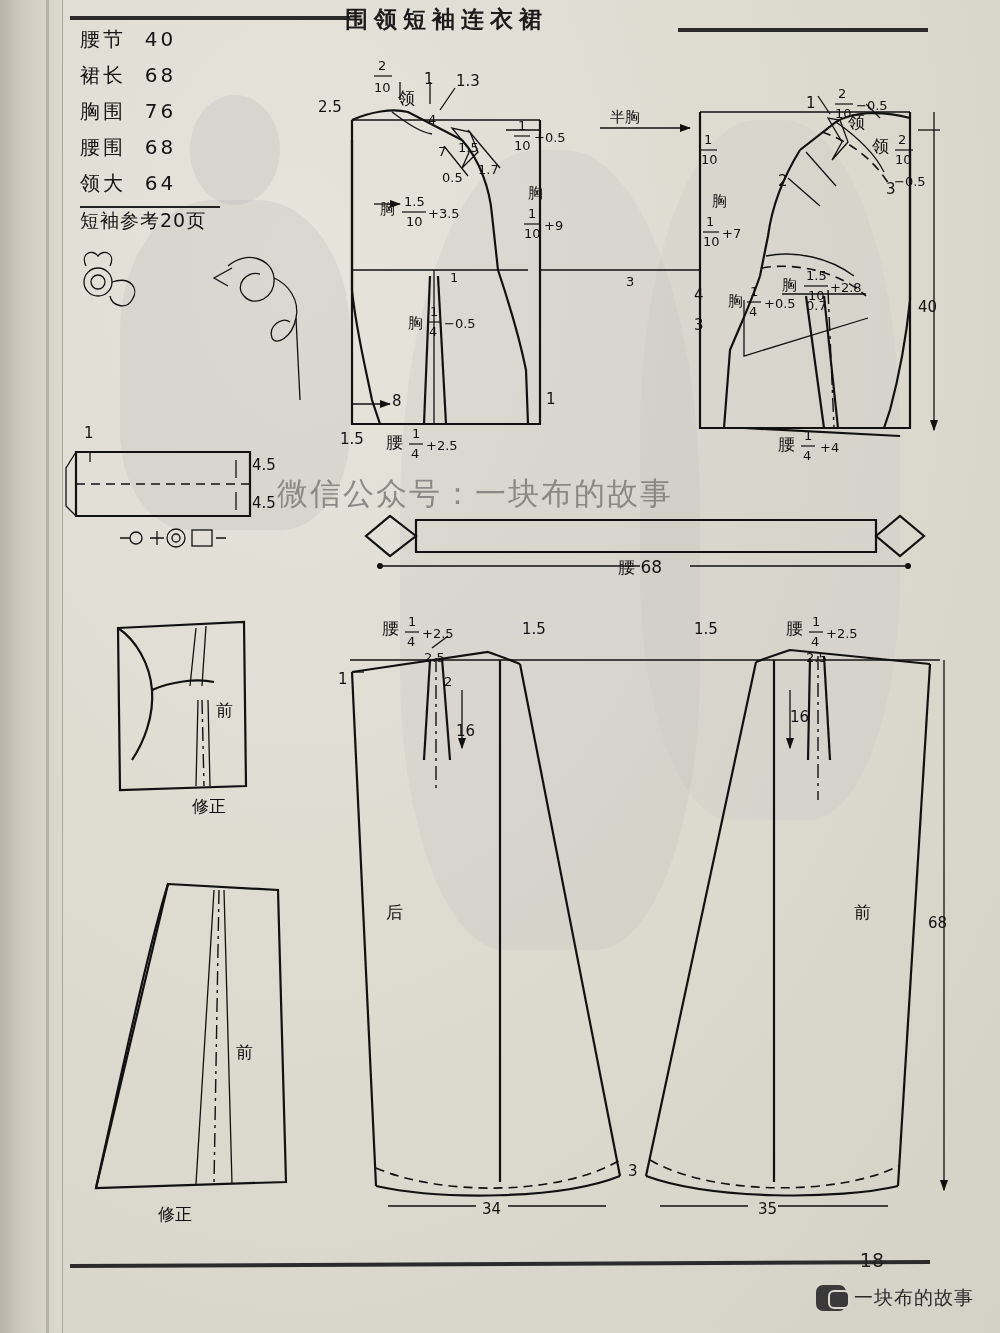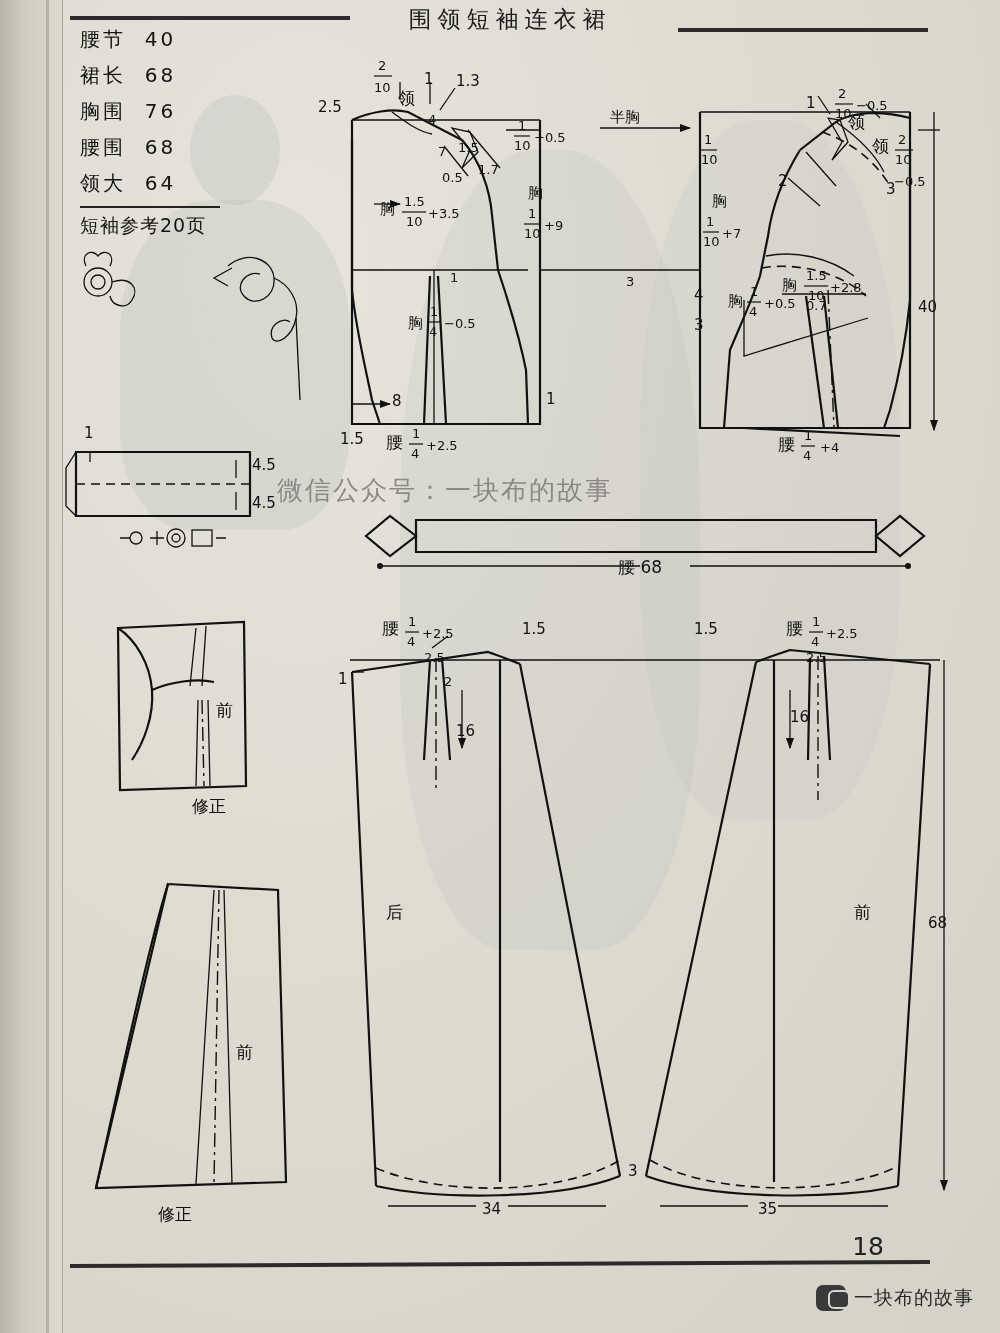--- a/index.html
+++ b/index.html
@@ -27,43 +27,43 @@
   }
   
   .ghost{
     position:absolute;opacity:.30;filter:blur(.4px);
     background:#b9bcbb;border-radius:50%;
   }
   .ghost2{position:absolute;opacity:.22;background:#aeb2b3;}
   
   .rule{position:absolute;background:#2b2b2b;height:4px;}
   .title{
-    position:absolute;top:4px;left:345px;width:330px;text-align:center;
-    font-size:23px;letter-spacing:6px;color:#1c1c1c;font-weight:normal;
+    position:absolute;top:4px;left:345px;width:330px;text-align:left;
+    font-size:23px;letter-spacing:6px;color:#1c1c1c;font-weight:bold;
     font-family:"DejaVu Sans","Liberation Sans",sans-serif;
   }
   .specs{position:absolute;left:80px;top:26px;color:#141414;}
   .specs div{font-size:20px;letter-spacing:3px;margin-bottom:9px;}
-  .specs .note{font-size:19px;letter-spacing:1px;border-top:2px solid #222;padding-top:5px;width:140px;}
+  .specs .note{font-size:19px;letter-spacing:1px;border-top:2px solid #222;width:140px;}
   .wm{
-    position:absolute;left:277px;top:473px;font-size:26px;color:#7e7c78;
+    position:absolute;left:277px;top:473px;font-size:31px;color:#7e7c78;
     letter-spacing:2px;opacity:.85;
   }
   .footer-badge{
     position:absolute;right:26px;bottom:22px;display:flex;align-items:center;gap:8px;
   }
   .footer-badge .wechat{
     width:30px;height:26px;background:#3a3a3a;border-radius:7px;position:relative;
   }
   .footer-badge .wechat:after{
     content:"";position:absolute;right:-4px;bottom:2px;width:18px;height:15px;
     background:#3a3a3a;border-radius:6px;border:2px solid #d9d7ce;
   }
   .footer-badge span{font-size:19px;color:#2a2a2a;letter-spacing:1px;}
-  .pageno{position:absolute;right:116px;bottom:72px;font-size:25px;color:#222;}
+  .pageno{position:absolute;right:116px;bottom:62px;font-size:19px;color:#222;}
   svg{position:absolute;left:0;top:0;}
   text{font-family:"DejaVu Sans","Liberation Sans",sans-serif;fill:#111;}
 </style>
 </head>
 <body>
 
 <div class="page">
   <div class="binding"></div>
   <div class="binding2"></div>
 

